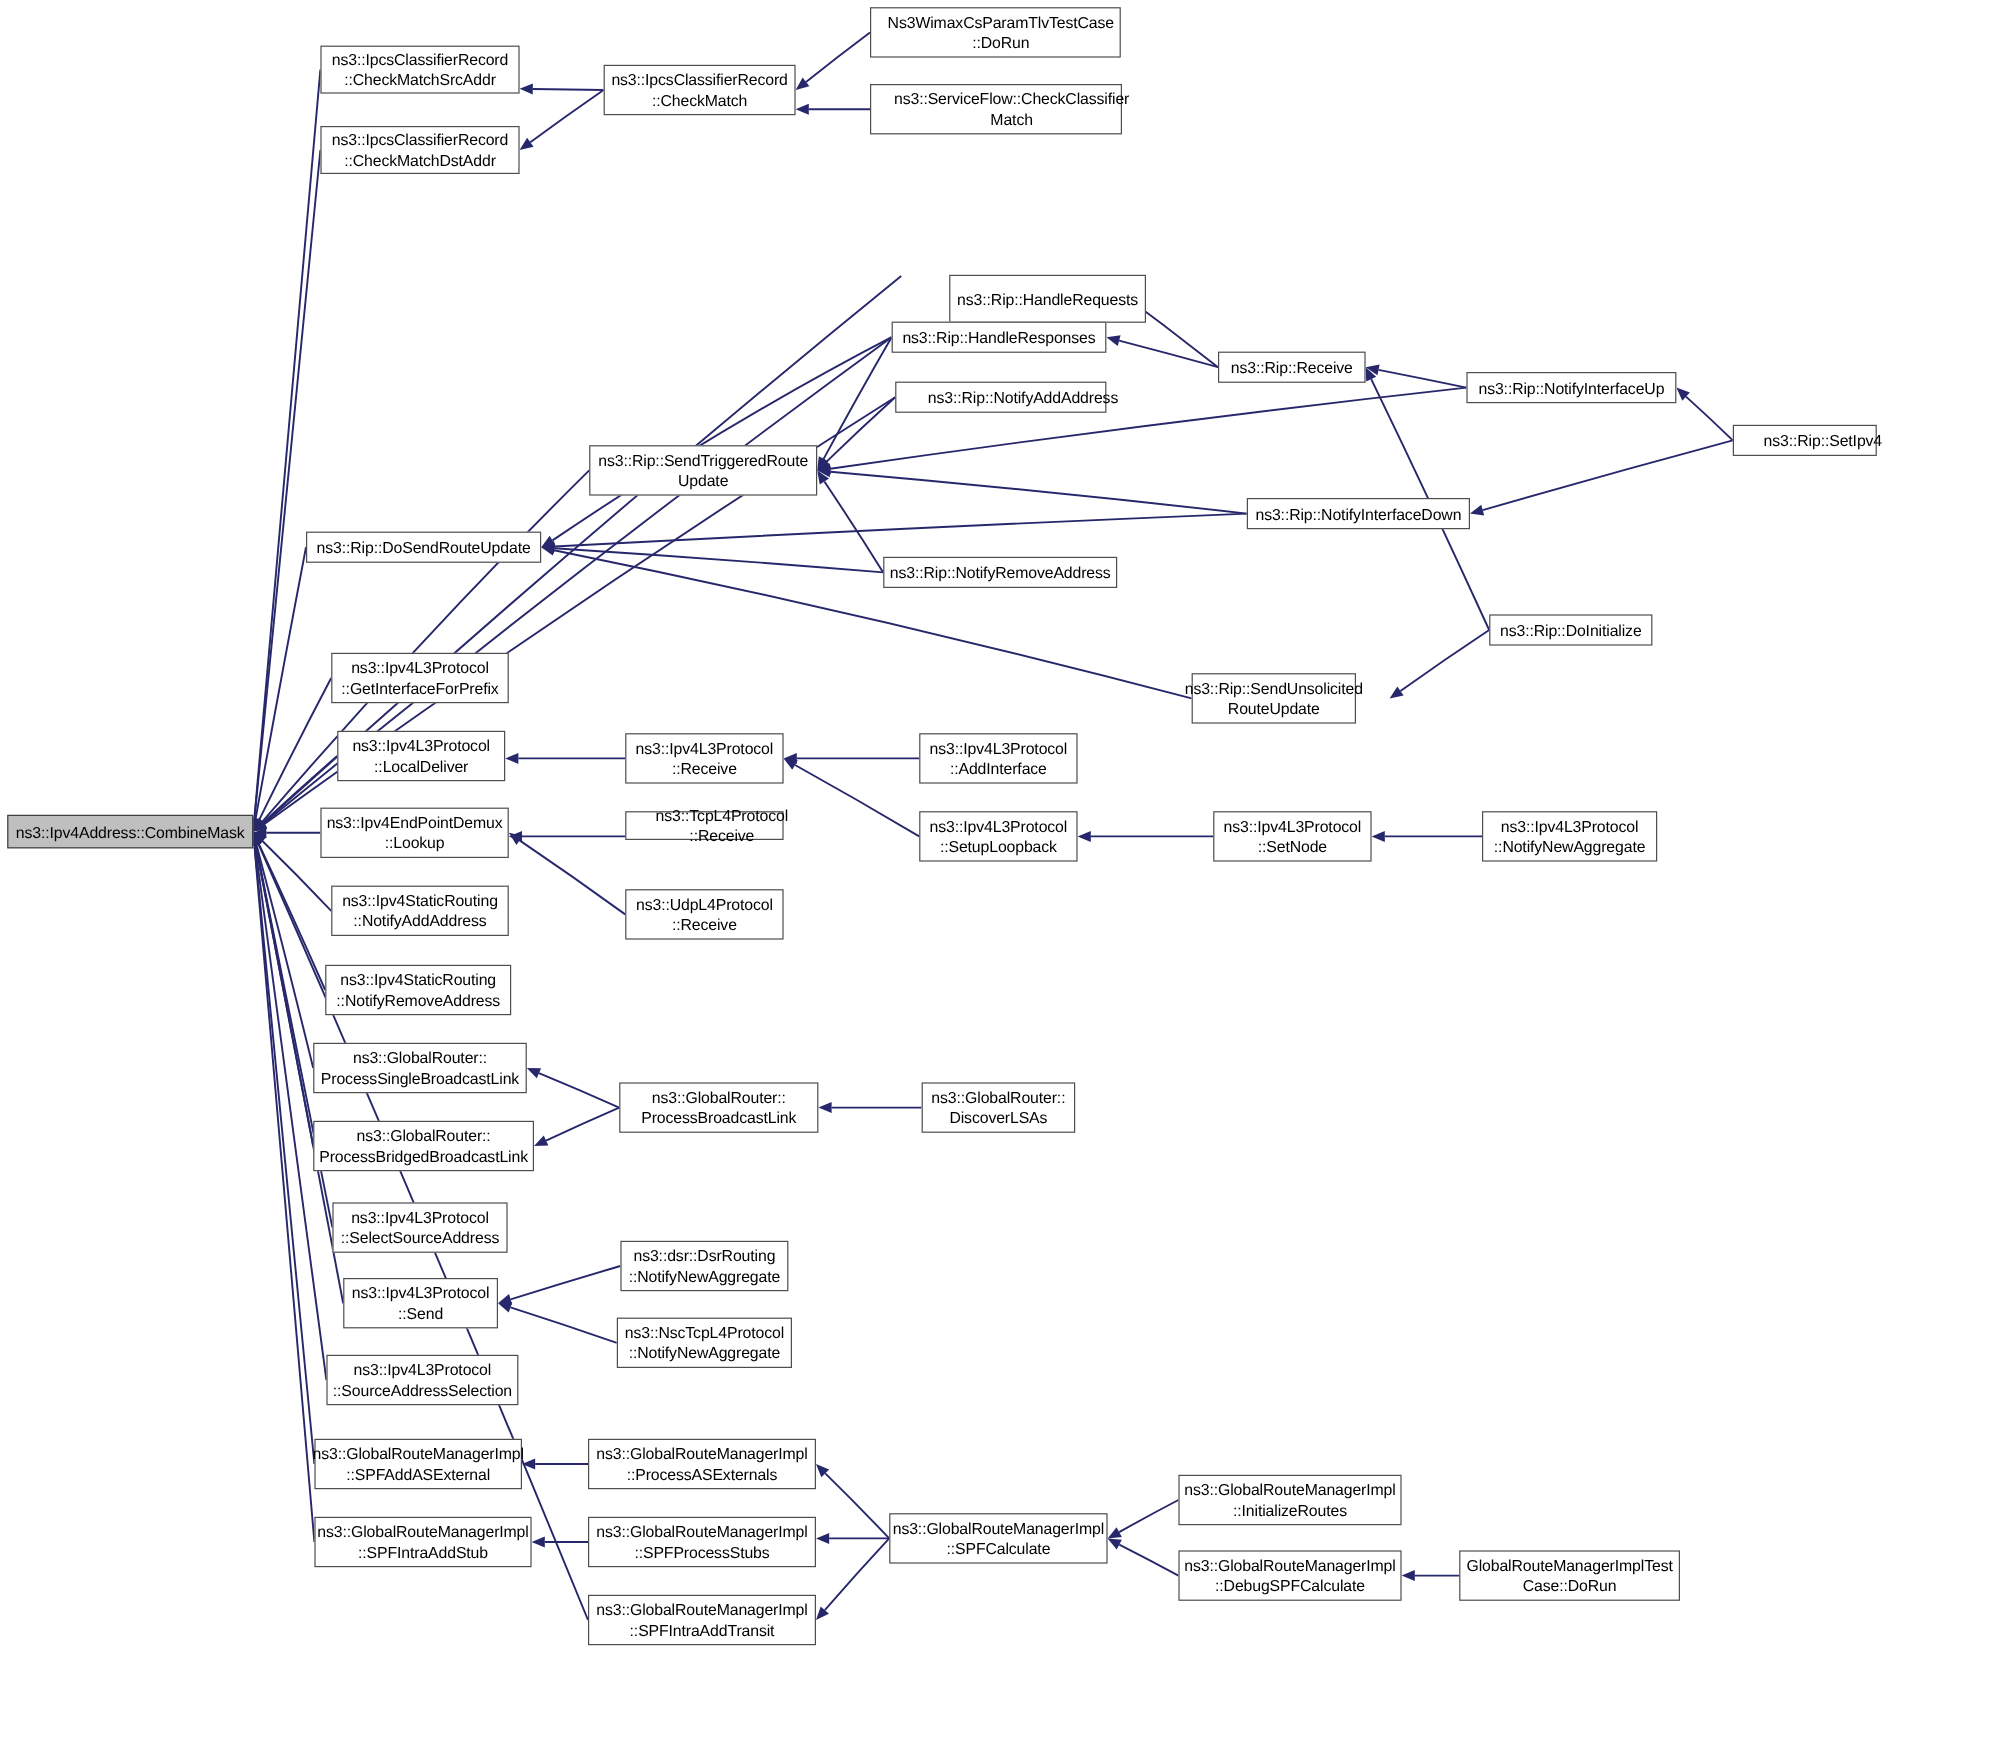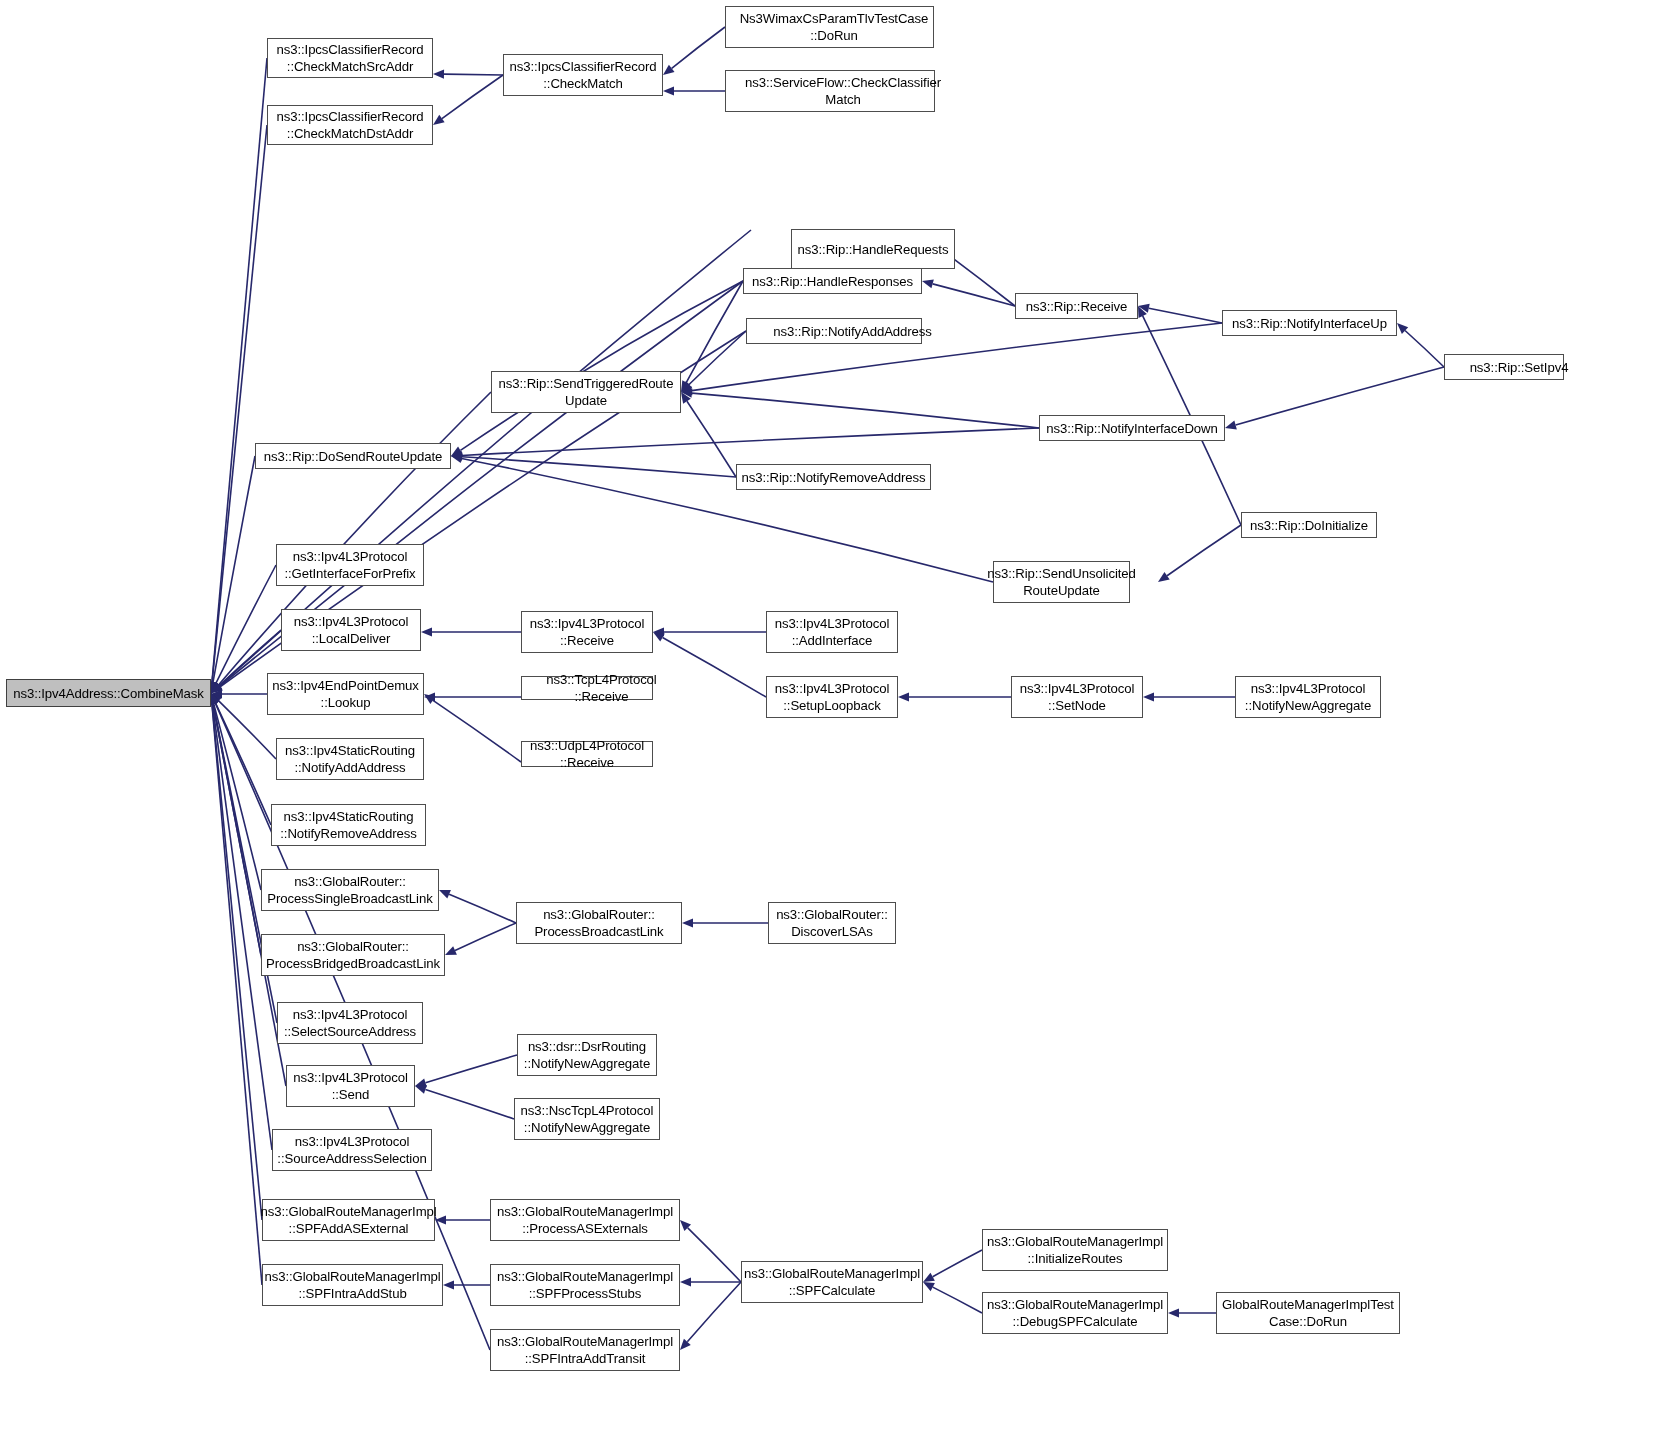--- a/index.html
+++ b/index.html
@@ -208,21 +208,21 @@
     </div>
     <div class="node" style="left: 271px; top: 804px; width: 155px; height: 42px;">
       <span>ns3::Ipv4StaticRouting<br>::NotifyRemoveAddress</span>
     </div>
     <div class="node" style="left: 521px; top: 611px; width: 132px; height: 42px;">
       <span>ns3::Ipv4L3Protocol<br>::Receive</span>
     </div>
     <div class="node" style="left: 521px; top: 676px; width: 132px; height: 24px; padding-left: 32px;">
       <span>ns3::TcpL4Protocol<br>::Receive</span>
     </div>
-    <div class="node" style="left: 521px; top: 741px; width: 132px; height: 26px;">
+    <div class="node" style="left: 521px; top: 741px; width: 132px; height: 42px;">
       <span>ns3::UdpL4Protocol<br>::Receive</span>
     </div>
     <div class="node" style="left: 766px; top: 611px; width: 132px; height: 42px;">
       <span>ns3::Ipv4L3Protocol<br>::AddInterface</span>
     </div>
     <div class="node" style="left: 766px; top: 676px; width: 132px; height: 42px;">
       <span>ns3::Ipv4L3Protocol<br>::SetupLoopback</span>
     </div>
     <div class="node" style="left: 1011px; top: 676px; width: 132px; height: 42px;">
       <span>ns3::Ipv4L3Protocol<br>::SetNode</span>

